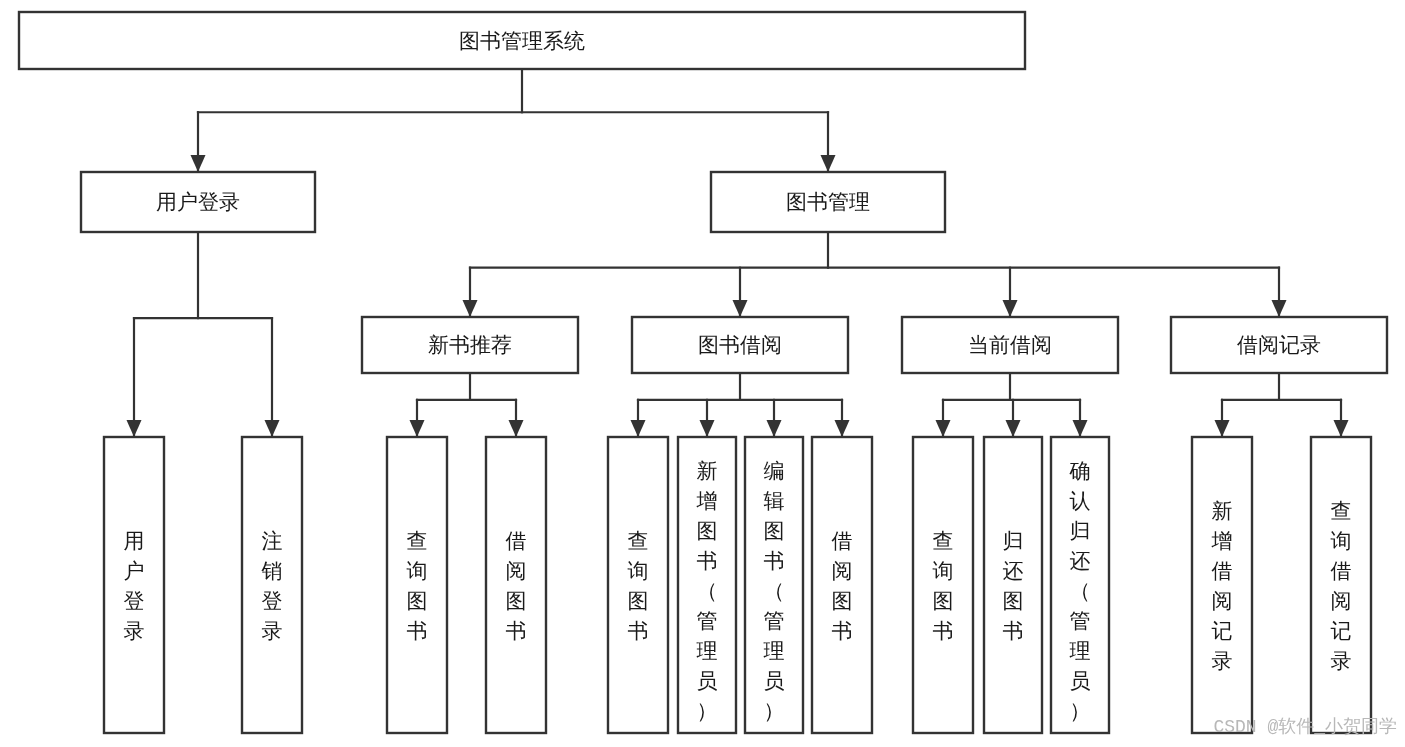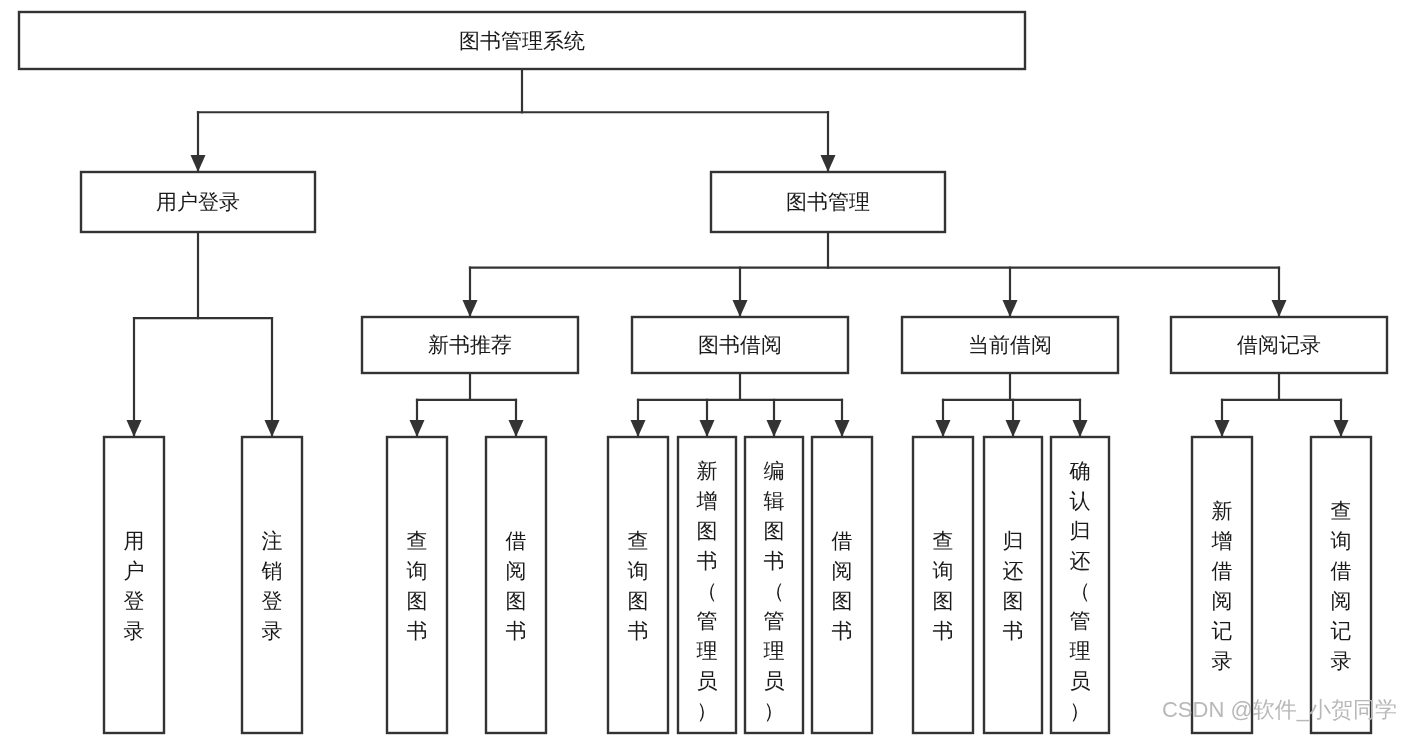--- a/index.html
+++ b/index.html
@@ -45,23 +45,23 @@
   .node-label-h {
     font-family: "DejaVu Sans", "Liberation Sans", sans-serif;
     font-size: 21px;
     fill: #1a1a1a;
     text-anchor: middle;
     dominant-baseline: middle;
   }
   .watermark {
     position: absolute;
     right: 8px;
-    bottom: 22px;
-    font-family: Liberation Sans, sans-serif;
-    font-size: 22px;
+    bottom: 9px;
+    font-family: Liberation Mono, monospace;
+    font-size: 18px;
     color: #b8b8b8;
     white-space: nowrap;
     pointer-events: none;
     user-select: none;
   }
 </style>
 </head>
 <body>
 
 <div id="diagram-root">

